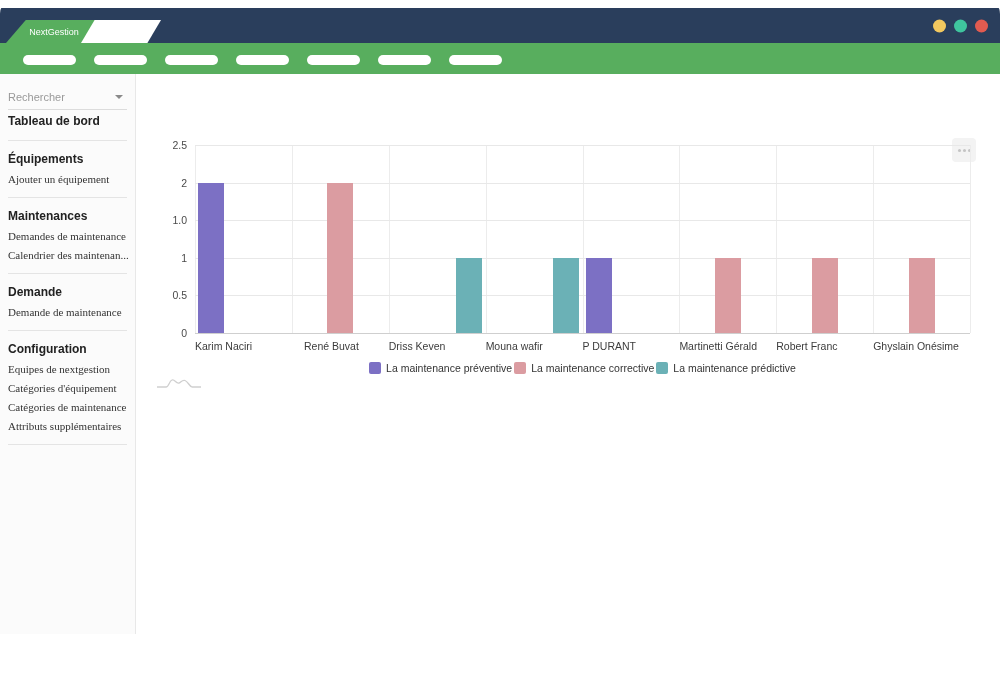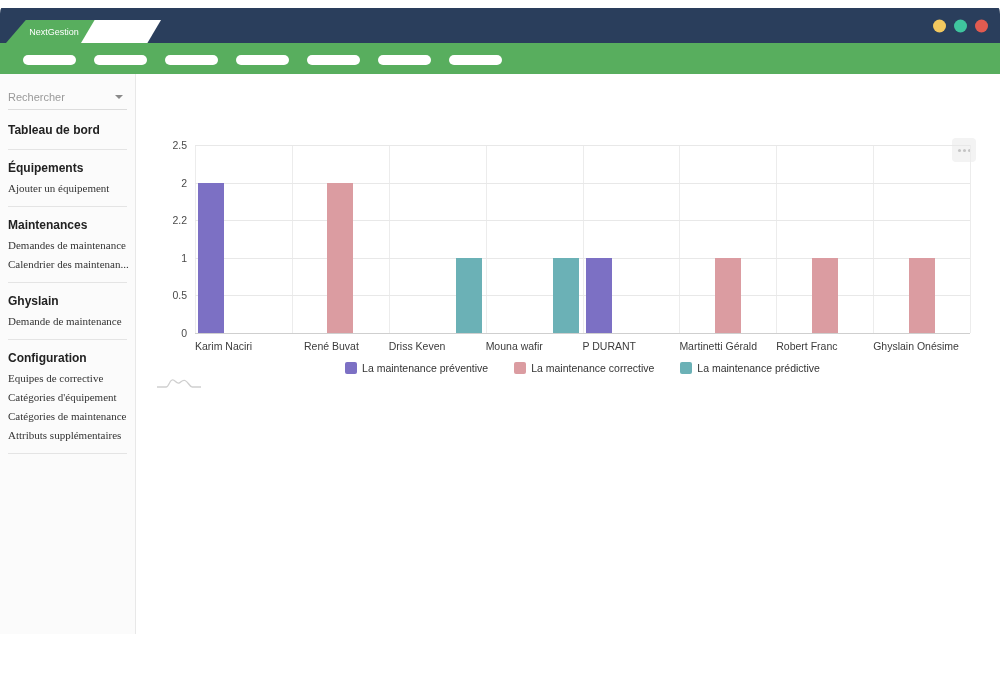--- a/index.html
+++ b/index.html
@@ -20,21 +20,21 @@
 
   
   .navbar { position:absolute; left:0; top:43px; width:100%; height:31px; background:var(--green);
     display:flex; align-items:center; gap:18px; padding:3px 0 0 23px; }
   .pill { width:53px; height:10px; background:#fff; border-radius:5px; }
 
   
   .sidebar { position:absolute; left:0; top:74px; width:136px; height:560px; background:#fbfbfb;
     border-right:1px solid #e8e8e8; padding:10px 8px 0 8px; }
   .search-select { display:flex; justify-content:space-between; align-items:center; height:26px;
-    border-bottom:1px solid #dcdcdc; color:#999; font-size:11px; margin-bottom:9px; cursor:pointer; }
+    border-bottom:1px solid #dcdcdc; color:#999; font-size:11px; cursor:pointer; }
   .caret { width:0; height:0; border-left:4px solid transparent; border-right:4px solid transparent;
     border-top:4px solid #8a8a8a; margin-right:4px; }
   .side-header { font-size:12px; font-weight:bold; color:#222; padding:4px 0; white-space:nowrap; cursor:pointer; }
   .side-item { font-size:11px; color:#333; padding:3px 0 4px 0; white-space:nowrap; cursor:pointer;font-family:Liberation Serif, serif; }
   .side-divider { border-top:1px solid #e4e4e4; margin:8px 0 7px 0; }
 
   
   .main { position:absolute; left:136px; top:74px; width:864px; height:560px; background:#fff; }
   .chart-title { position:absolute; left:59px; top:36px; width:775px; text-align:center;
     font-size:12px; font-weight:bold; color:#333; }
@@ -42,21 +42,21 @@
     border-radius:4px; display:flex; align-items:center; justify-content:center; gap:2px; cursor:pointer; }
   .chart-menu-btn i { width:3px; height:3px; border-radius:50%; background:#c4c4c4; }
   .plot { position:absolute; left:59px; top:71px; width:775px; height:188px; }
   .gl-h { position:absolute; left:0; right:0; height:1px; background:#e8e8e8; }
   .gl-h.axis { background:#cfcfcf; }
   .gl-v { position:absolute; top:0; bottom:0; width:1px; background:#ececec; }
   .bar { position:absolute; bottom:0; width:26px; }
   .ytick { position:absolute; left:0; width:51px; text-align:right; font-size:10.5px; color:#4a4a4a; line-height:12px; }
   .xlabel { position:absolute; top:266px; font-size:10.5px; color:#3c3c3c; white-space:nowrap; }
   .legend { position:absolute; left:59px; top:288px; width:775px; display:flex; justify-content:center;
-    gap:26px; align-items:center;text-align:right; }
+    gap:2px; align-items:center;text-align:right; }
   .legend-item { display:flex; align-items:center; gap:5px; cursor:pointer; }
   .legend-swatch { width:12px; height:12px; border-radius:2px; }
   .legend-label { font-size:10.5px; color:#333; }
   .sparkline { position:absolute; left:20px; top:298px; }
 
   
   .footer { position:absolute; left:0; top:634px; width:100%; height:30px; background:var(--navy);
     border-top:2px solid #c9ced8; display:flex; align-items:center; justify-content:center;
     color:#f2f2f2; font-size:12.5px; }
 </style>
@@ -95,25 +95,25 @@
     <nav id="sidebar-nav">
         <div class="side-header">Tableau de bord</div>
         <div class="side-divider"></div>
         <div class="side-header">Équipements</div>
         <div class="side-item">Ajouter un équipement</div>
         <div class="side-divider"></div>
         <div class="side-header">Maintenances</div>
         <div class="side-item">Demandes de maintenance</div>
         <div class="side-item">Calendrier des maintenan...</div>
         <div class="side-divider"></div>
-        <div class="side-header">Ghyslain</div>
+        <div class="side-header">Demande</div>
         <div class="side-item">Demande de maintenance</div>
         <div class="side-divider"></div>
         <div class="side-header">Configuration</div>
-        <div class="side-item">Equipes de corrective</div>
+        <div class="side-item">Equipes de nextgestion</div>
         <div class="side-item">Catégories d'équipement</div>
         <div class="side-item">Catégories de maintenance</div>
         <div class="side-item">Attributs supplémentaires</div>
         <div class="side-divider"></div>
       </nav>
   </aside>
 
   <main class="main">
     <div class="chart-menu-btn">
         <i></i>
@@ -142,21 +142,21 @@
         <div class="bar" style="left: 519.812px; height: 75.2px; background: rgb(219, 156, 161);"></div>
         <div class="bar" style="left: 616.688px; height: 75.2px; background: rgb(219, 156, 161);"></div>
         <div class="bar" style="left: 713.562px; height: 75.2px; background: rgb(219, 156, 161);"></div>
         <div class="bar" style="left: 261.479px; height: 75.2px; background: rgb(107, 177, 182);"></div>
         <div class="bar" style="left: 358.354px; height: 75.2px; background: rgb(107, 177, 182);"></div>
       </div>
     <div id="yticks">
         <div class="ytick" style="top: 253px;">0</div>
         <div class="ytick" style="top: 215.4px;">0.5</div>
         <div class="ytick" style="top: 177.8px;">1</div>
-        <div class="ytick" style="top: 140.2px;">2.2</div>
+        <div class="ytick" style="top: 140.2px;">1.0</div>
         <div class="ytick" style="top: 102.6px;">2</div>
         <div class="ytick" style="top: 65px;">2.5</div>
       </div>
     <div id="xlabels">
         <div class="xlabel" style="left: 59px; width: 96.875px;">Karim Naciri</div>
         <div class="xlabel" style="left: 168px; width: 96.875px;">René Buvat</div>
         <div class="xlabel" style="left: 252.75px; width: 96.875px;">Driss Keven</div>
         <div class="xlabel" style="left: 349.625px; width: 96.875px;">Mouna wafir</div>
         <div class="xlabel" style="left: 446.5px; width: 96.875px;">P DURANT</div>
         <div class="xlabel" style="left: 543.375px; width: 96.875px;">Martinetti Gérald</div>

